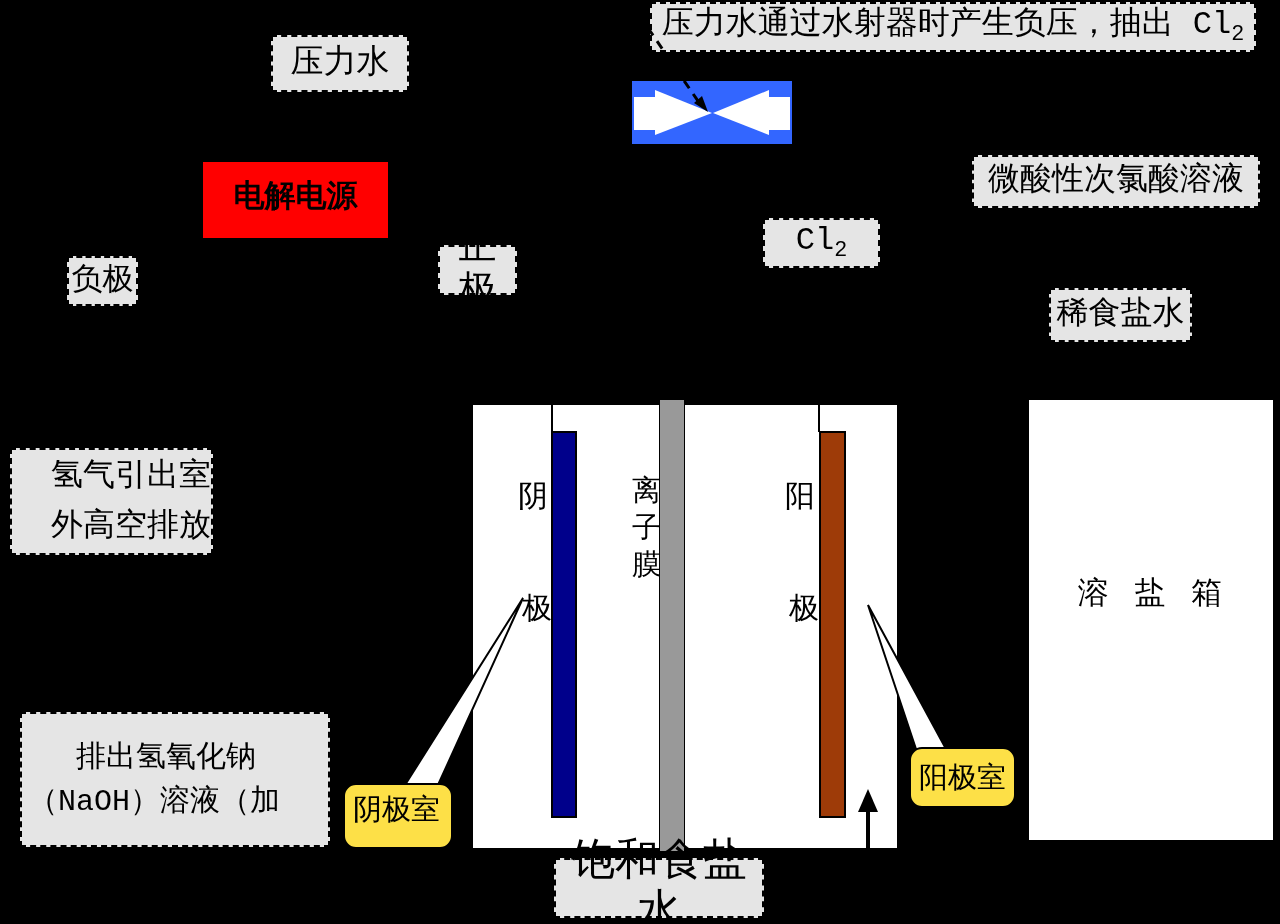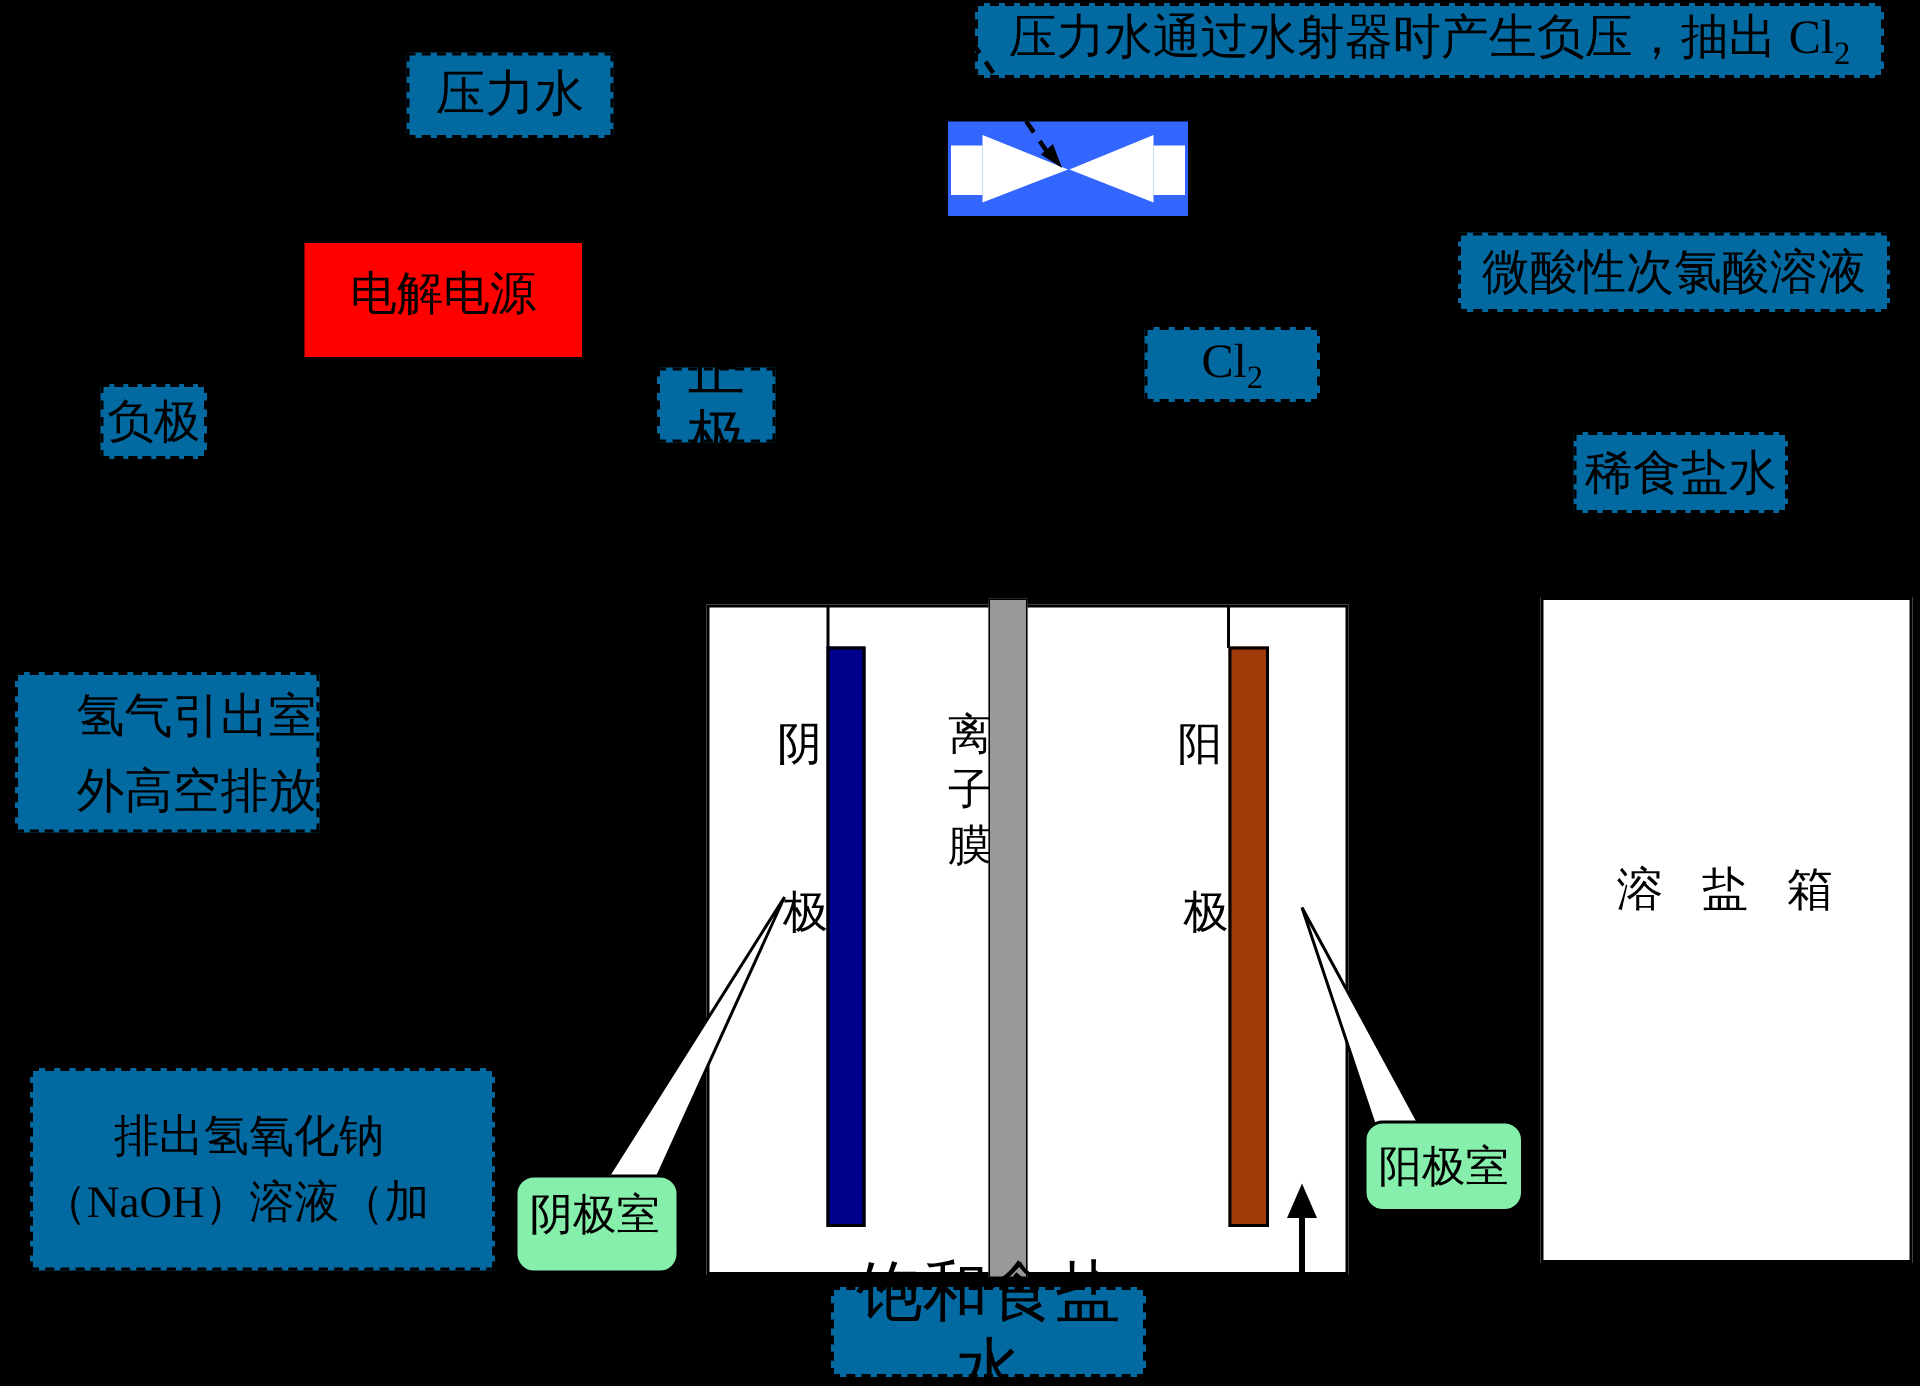--- a/index.html
+++ b/index.html
@@ -4,23 +4,24 @@
 <style>
   * { margin:0; padding:0; box-sizing:border-box; }
   html,body { background:#000; }
   #stage {
     position:relative; width:1280px; height:924px; background:#000;
     font-family:"Liberation Serif","DejaVu Serif",serif; color:#000; overflow:hidden;
   }
   .abs { position:absolute; }
   
   .dashed {
-    background:#0369a1; border:2px dashed #000; color:#000; z-index:4;
+    background:#e5e5e5; border:2px dashed #000; color:#000; z-index:4;
     display:flex; align-items:center; justify-content:center; text-align:center;
     line-height:1.15;
+    font-family:Liberation Mono, monospace;
   }
   sub { font-size:0.68em; }
   
   #note-ejector   { left:650px; top:2px;   width:606px; height:50px; font-size:32px; }
   #lbl-pressure   { left:271px; top:35px;  width:138px; height:57px; font-size:33px; }
   #lbl-negative   { left:67px;  top:256px; width:71px;  height:50px; font-size:31px; }
   #lbl-positive   { left:438px; top:245px; width:79px;  height:50px; font-size:38px; }
   #lbl-cl2        { left:763px; top:218px; width:117px; height:50px; font-size:32px; }
   #lbl-hypo       { left:972px; top:155px; width:288px; height:53px; font-size:32px; }
   #lbl-dilute     { left:1025px;top:288px; width:143px; height:54px; font-size:32px;margin-left:24px; }
@@ -29,21 +30,21 @@
                     padding-left:16px; text-align:left; line-height:50px; }
   #lbl-naoh       { left:20px;  top:668px; width:310px; height:135px; font-size:30px;
                     flex-direction:column; align-items:flex-start; justify-content:center;
                     padding:4px 6px; text-align:left; line-height:44px;margin-top:44px; }
   #lbl-naoh .ln1  { padding-left:48px; }
   #lbl-satbrine   { left:554px; top:858px; width:210px; height:60px; font-size:44px;justify-content:flex-end; }
   
   #power-box {
     left:203px; top:162px; width:185px; height:76px; background:#FF0000; z-index:1;
     display:flex; align-items:center; justify-content:center;
-    font-size:31px; font-weight:normal; color:#000; padding-bottom:8px;
+    font-size:31px; font-weight:bold; color:#000; padding-bottom:8px;
   }
   
   #venturi { left:632px; top:81px; width:160px; height:63px; background:#3366FF; z-index:1; }
   
   #salt-tank {
     left:1027px; top:398px; width:248px; height:444px; background:#fff;
     border:2px solid #000; z-index:1;
     display:flex; align-items:center; justify-content:center; padding-bottom:54px;
     font-size:31px; font-weight:normal; word-spacing:14px; letter-spacing:2px;
   }
@@ -67,21 +68,21 @@
   #membrane-label { position:absolute; left:632px; top:472px; z-index:2;
                     font-size:29px; line-height:37px; }
   #membrane-label span { display:block; }
   
   #feed-arrow-shaft { left:866px; top:811px; width:4px; height:40px; background:#000; z-index:2; }
   #feed-arrow-head  { left:858px; top:789px; width:0; height:0; z-index:2;
                       border-left:10px solid transparent; border-right:10px solid transparent;
                       border-bottom:23px solid #000; }
   
   .callout {
-    background:#86efac; border:2px solid #000; border-radius:13px; z-index:4;
+    background:#fde047; border:2px solid #000; border-radius:13px; z-index:4;
     display:flex; font-size:29px; color:#000;
   }
   #callout-cathode-room { left:343px; top:783px; width:110px; height:66px;
                           align-items:flex-start; justify-content:flex-start; padding:5px 0 0 8px; }
   #callout-anode-room   { left:909px; top:747px; width:107px; height:61px;
                           align-items:center; justify-content:center; }
   
   #overlay-pointers { position:absolute; left:0; top:0; z-index:3; pointer-events:none; }
   #overlay-arrow    { position:absolute; left:0; top:0; z-index:5; pointer-events:none; }
 </style>

